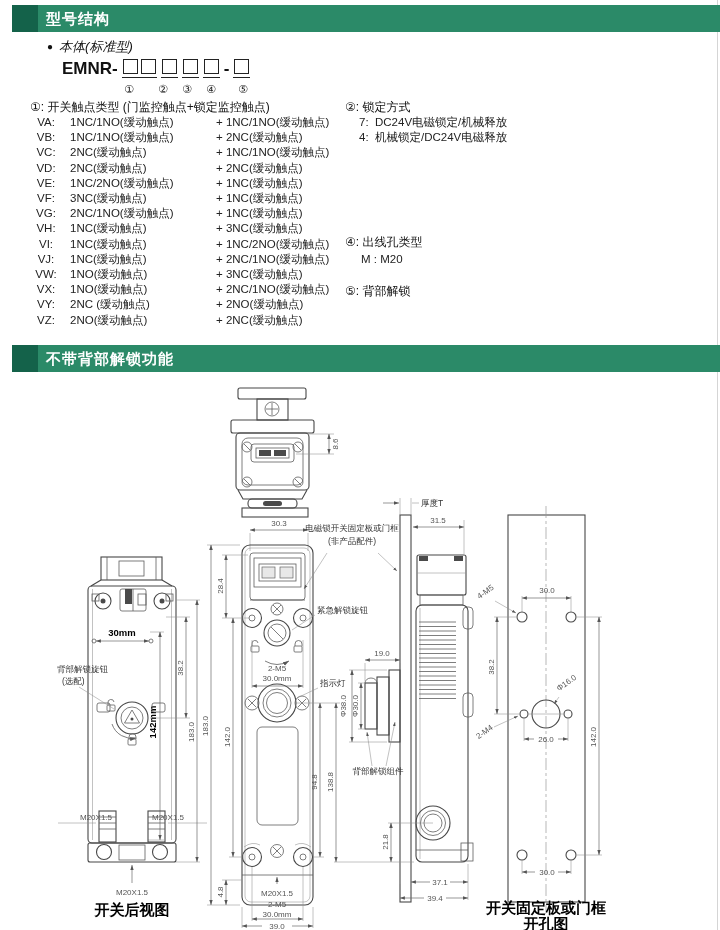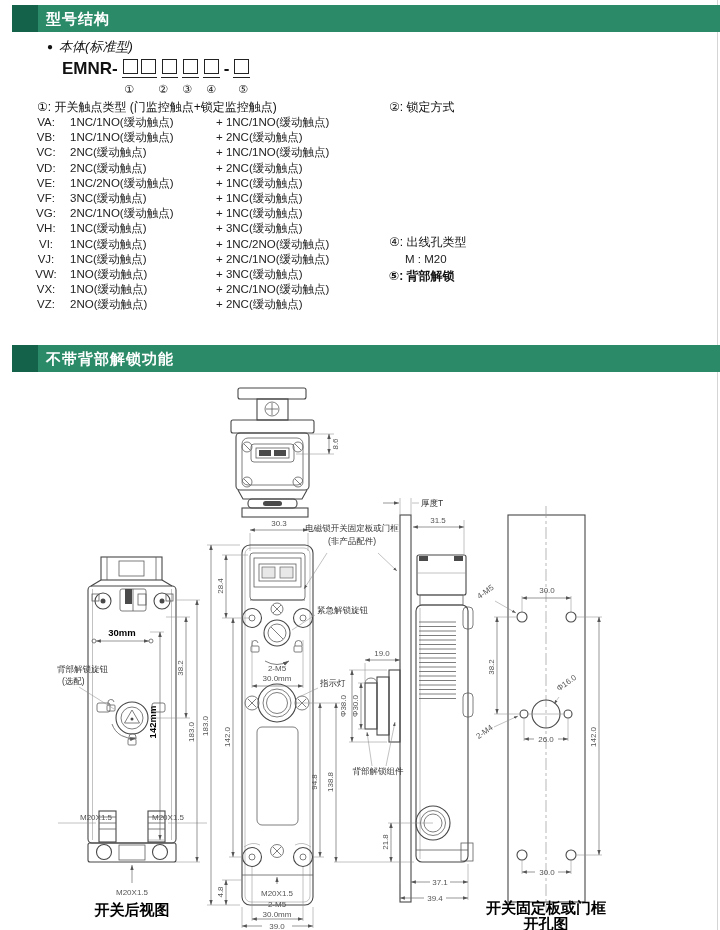--- a/index.html
+++ b/index.html
@@ -12,33 +12,33 @@
   .edge{position:absolute;top:0;right:2px;width:1px;height:930px;background:#d5d5d5;}
   .bullet-line{position:absolute;left:47px;top:38px;font-size:13px;color:#111;font-style:italic;}
   .bullet-line .dot{font-size:10px;vertical-align:1px;margin-right:6px;}
   .model-line{position:absolute;left:62px;top:59px;display:flex;align-items:flex-end;gap:4px;}
   .model-prefix,.model-dash{font-weight:bold;font-size:17px;color:#111;line-height:19px;}
   .bgrp{display:inline-flex;gap:3px;border-bottom:1.6px solid #222;padding:0 1px 3px 1px;}
   .mbox{width:13px;height:13px;border:1.6px solid #222;background:#fff;}
   .model-nums{position:absolute;left:62px;top:83px;width:220px;height:14px;font-size:11px;color:#222;}
   .model-nums span{position:absolute;top:0;}
   .n1{left:62px;} .n2{left:96px;} .n3{left:120px;} .n4{left:144px;} .n5{left:176px;}
-  .ct-head{position:absolute;left:30px;top:99px;font-size:12px;color:#111;margin-left:7px;}
+  .ct-head{position:absolute;left:30px;top:99px;font-size:12px;color:#111;}
   .ct-rows{position:absolute;left:30px;top:115px;font-size:11.5px;color:#222;}
   .ct-row{display:grid;grid-template-columns:40px 142px auto;line-height:15.2px;}
   .ct-code{text-align:center;padding-right:8px;}
   .ct-left{text-align:left;}
   .ct-right{padding-left:4px;white-space:pre;}
-  .blk{position:absolute;left:345px;font-size:11.5px;color:#222;margin-left:44px;}
+  .blk{position:absolute;left:345px;font-size:11.5px;color:#222;}
   .blk-h{font-size:12px;color:#111;line-height:16px;}
   .blk .item{white-space:pre;line-height:15.2px;}
   #blk-lock{top:99px;} #blk-lock .item{padding-left:14px;}
   #blk-head{top:165px;} #blk-head .item{padding-left:8px;}
   #blk-out{top:234px;} #blk-out .item{padding-left:16px;}
-  #blk-rear{top:268px;font-weight:bold;} #blk-rear .item{padding-left:0px;}
+  #blk-rear{top:283px;} #blk-rear .item{padding-left:0px;}
   #blk-head .blk-h,#blk-out .blk-h,#blk-rear .blk-h{margin-bottom:2px;}
   #draw{position:absolute;left:0;top:370px;}
   svg{font-family:"Liberation Sans","DejaVu Sans",sans-serif;}
   .o{fill:none;stroke:#474747;stroke-width:1.1;}
   .d{fill:none;stroke:#5d5d5d;stroke-width:0.8;}
   .df{fill:#4a4a4a;stroke:none;}
   .dfl{fill:#e8e8e8;stroke:#666;stroke-width:0.7;}
   .t{fill:none;stroke:#909090;stroke-width:0.55;}
   .dl{fill:none;stroke:#6a6a6a;stroke-width:0.7;}
   .cl{fill:none;stroke:#9a9a9a;stroke-width:0.7;stroke-dasharray:12 3 3 3;}
@@ -157,30 +157,40 @@
         <span class="ct-left">1NO(缓动触点)</span>
         <span class="ct-right">+ 3NC(缓动触点)</span>
       </div>
 
       <div class="ct-row">
         <span class="ct-code">VX:</span>
         <span class="ct-left">1NO(缓动触点)</span>
         <span class="ct-right">+ 2NC/1NO(缓动触点)</span>
       </div>
 
+      <div class="ct-row">
+        <span class="ct-code">VY:</span>
+        <span class="ct-left">2NC (缓动触点)</span>
+        <span class="ct-right">+ 2NO(缓动触点)</span>
+      </div>
 
       <div class="ct-row">
         <span class="ct-code">VZ:</span>
         <span class="ct-left">2NO(缓动触点)</span>
         <span class="ct-right">+ 2NC(缓动触点)</span>
       </div>
     </div>
 
   <div id="blk-lock" class="blk">
     <div class="blk-h">②: 锁定方式</div>
+    <div>
+
+    <div class="item">7:  DC24V电磁锁定/机械释放</div>
+        <div class="item">4:  机械锁定/DC24V电磁释放</div>
+      </div>
   </div>
   <div id="blk-out" class="blk">
     <div class="blk-h">④: 出线孔类型</div>
     <div>
 
     <div class="item">M : M20</div>
       </div>
   </div>
   <div id="blk-rear" class="blk">
     <div class="blk-h">⑤: 背部解锁</div>

